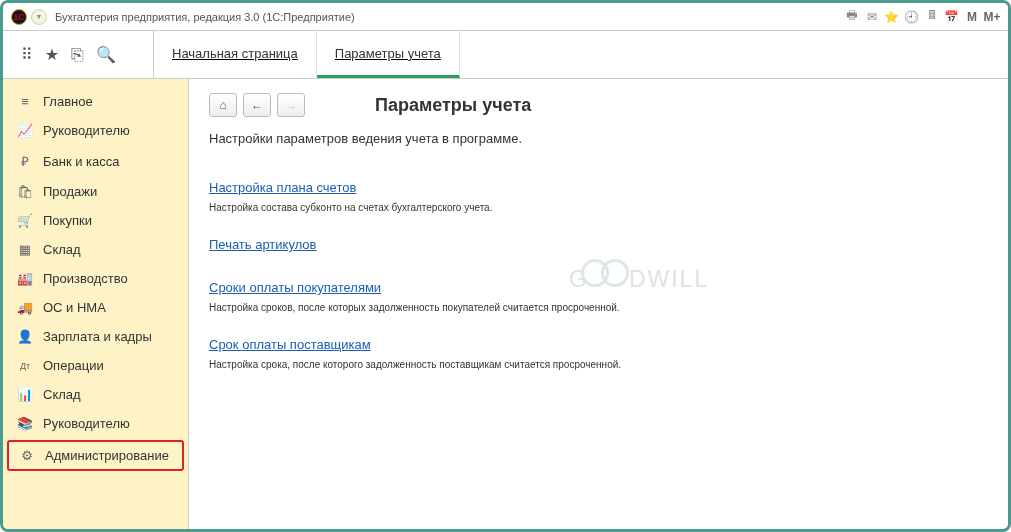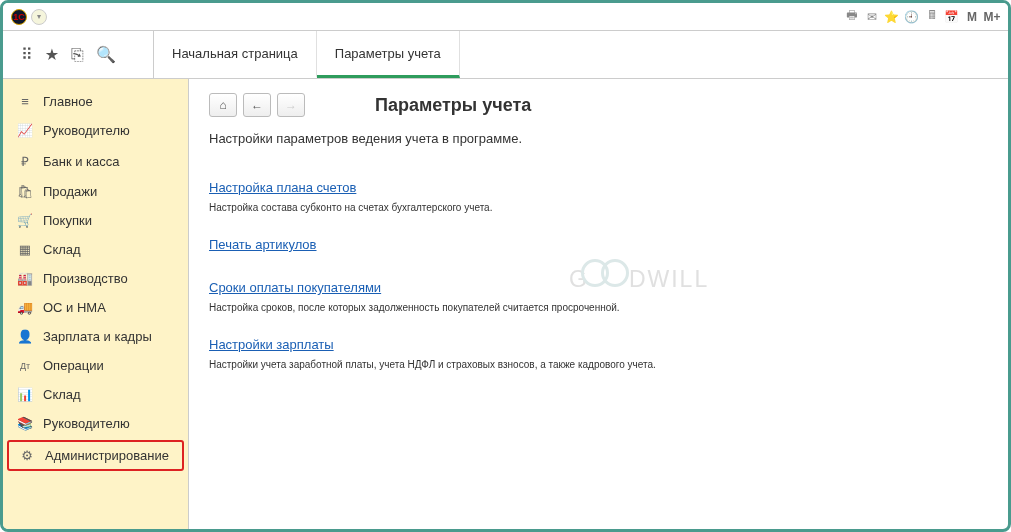--- a/index.html
+++ b/index.html
@@ -9,21 +9,21 @@
 .titlebar .logo { width: 16px; height: 16px; background: #0f172a; border-radius: 50%; border: 1px solid #d4a000; display: flex; align-items: center; justify-content: center; font-size: 9px; font-weight: bold; color: #c00; margin-right: 4px; }
 .titlebar .dropdown { width: 16px; height: 16px; background: #f5f5dc; border: 1px solid #ccc; border-radius: 50%; display: flex; align-items: center; justify-content: center; margin-right: 8px; font-size: 8px; color: #888; }
 .titlebar .spacer { flex: 1; }
 .titlebar-icons { display: flex; gap: 4px; align-items: center; }
 .titlebar-icons .ticon { width: 16px; height: 16px; display: flex; align-items: center; justify-content: center; font-size: 12px; color: #888; cursor: pointer; }
 .titlebar-icons .m { font-weight: bold; color: #666; }
 
 .topbar { height: 48px; border-bottom: 1px solid #ccc; display: flex; align-items: stretch; }
 .topbar-left { width: 150px; display: flex; align-items: center; gap: 12px; padding-left: 18px; }
 .topbar-left .ticon { font-size: 16px; color: #555; cursor: pointer; }
-.tabs { display: flex; align-items: stretch; border-left: 1px solid #ccc; }
+.tabs { display: flex; align-items: stretch; border-left: 1px solid #ccc; text-decoration: underline; }
 .tab { padding: 0 18px; display: flex; align-items: center; font-size: 13px; color: #333; border-right: 1px solid #e0e0e0; border-bottom: 2px solid transparent; cursor: pointer; }
 .tab.active { border-bottom: 3px solid #2e9c5c; color: #333; }
 
 .main { display: flex; height: calc(100% - 76px); }
 .sidebar { width: 186px; background: #fef3c7; border-right: 1px solid #ccc; padding-top: 8px; overflow-y: auto; }
 .sidebar-item { display: flex; align-items: center; padding: 7px 14px; font-size: 13px; color: #333; cursor: pointer; gap: 10px; }
 .sidebar-item .icon { width: 16px; display: flex; justify-content: center; color: #666; font-size: 13px; }
 .sidebar-item.selected { border: 2px solid #d22; border-radius: 3px; margin: 2px 4px; padding: 6px 10px; }
 
 .content { flex: 1; padding: 14px 20px; overflow-y: auto; position: relative; }
@@ -42,20 +42,21 @@
 .watermark { position: absolute; top: 180px; left: 380px; font-size: 23px; color: #e0e0e0; font-weight: 300; letter-spacing: 2px; pointer-events: none; z-index: 0; }
 .watermark .circles { display: inline-flex; }
 .watermark .circle { width: 28px; height: 28px; border: 3px solid #dce8e8; border-radius: 50%; margin-left: -8px; }
 </style>
 </head>
 <body>
 
 <div class="titlebar">
   <div class="logo">1С</div>
   <div class="dropdown">▾</div>
+  <span>Бухгалтерия предприятия, редакция 3.0   (1С:Предприятие)</span>
   <div class="spacer"></div>
   <div class="titlebar-icons">
     <span class="ticon">🖶</span>
     <span class="ticon">✉</span>
     <span class="ticon">⭐</span>
     <span class="ticon">🕘</span>
     <span class="ticon">🖩</span>
     <span class="ticon">📅</span>
     <span class="ticon m">M</span>
     <span class="ticon m">M+</span>
@@ -155,18 +156,18 @@
         <div class="setting-desc">Настройка состава субконто на счетах бухгалтерского учета.</div>
       </div>
       <div class="setting-block">
         <a class="setting-link">Печать артикулов</a>
       </div>
       <div class="setting-block">
         <a class="setting-link">Сроки оплаты покупателями</a>
         <div class="setting-desc">Настройка сроков, после которых задолженность покупателей считается просроченной.</div>
       </div>
       <div class="setting-block">
-        <a class="setting-link">Настройки зарплаты</a>
-        <div class="setting-desc">Настройки учета заработной платы, учета НДФЛ и страховых взносов, а также кадрового учета.</div>
+        <a class="setting-link">Срок оплаты поставщикам</a>
+        <div class="setting-desc">Настройка срока, после которого задолженность поставщикам считается просроченной.</div>
       </div>
     </div>
   </div>
 </div>
 
 </body></html>

